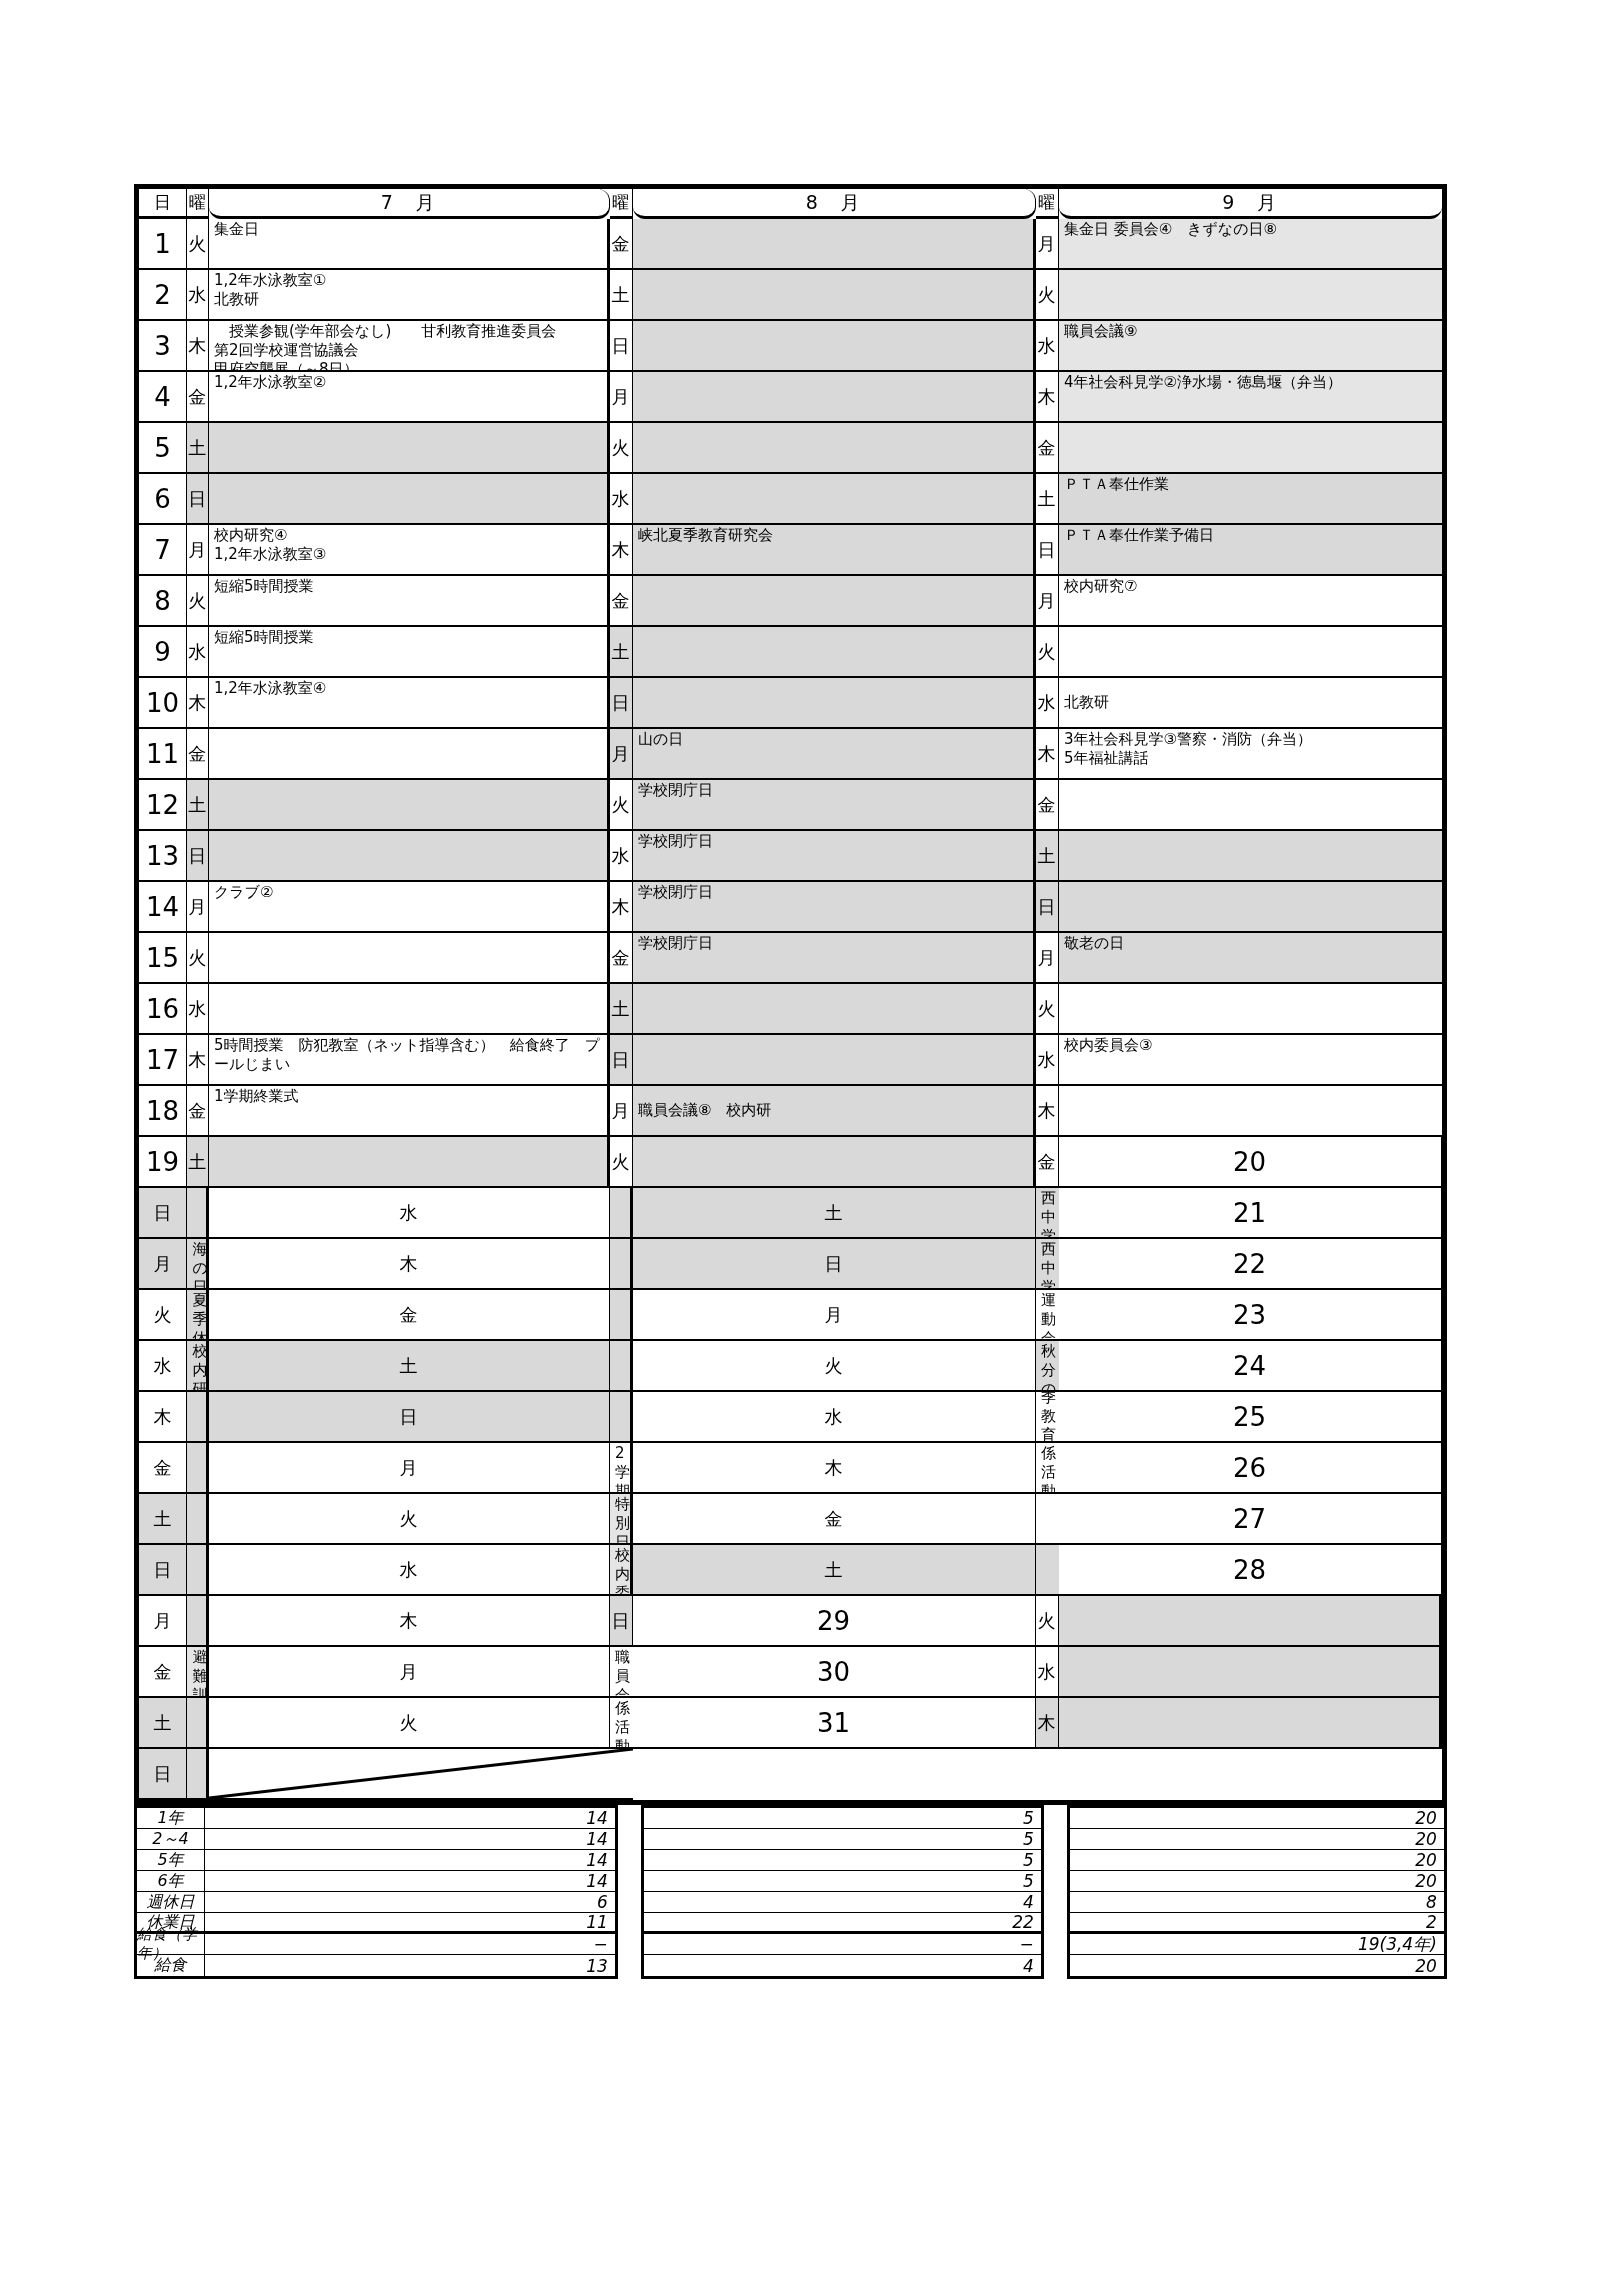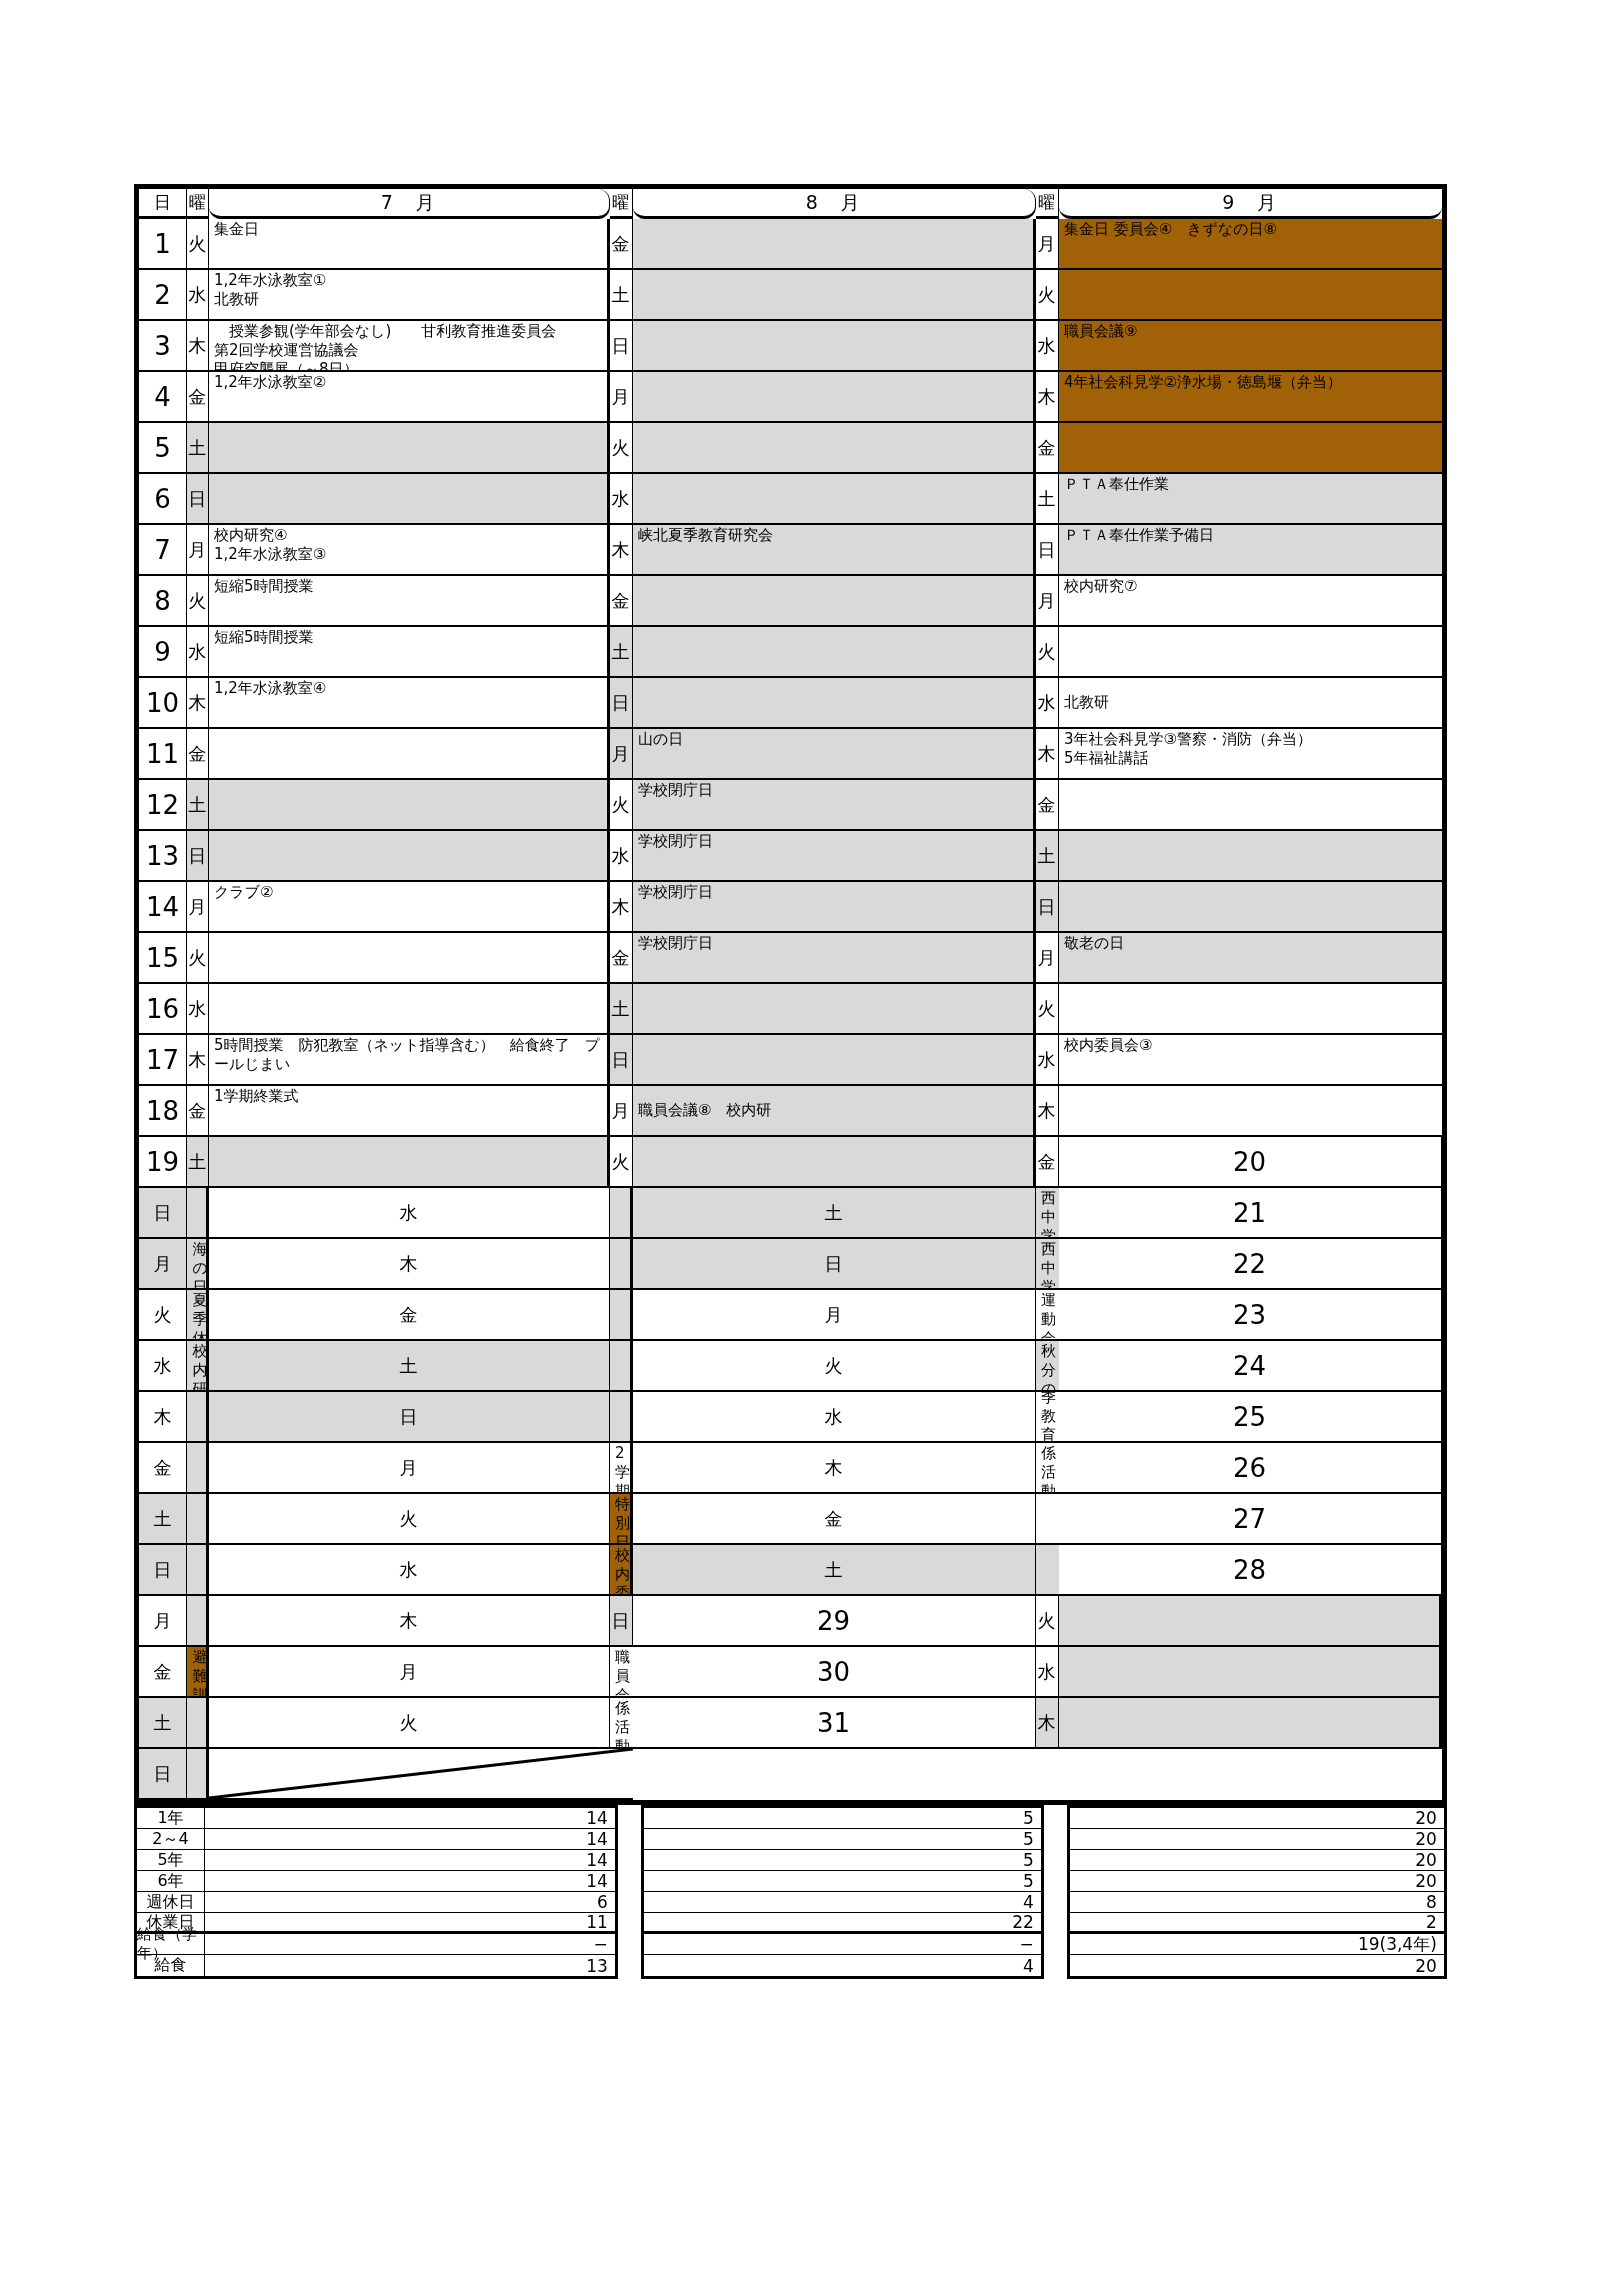--- a/index.html
+++ b/index.html
@@ -18,30 +18,30 @@
   }
   .cg{border-right:1.8px solid #000;border-bottom:2.7px solid #000;box-sizing:border-box;overflow:hidden;background:#fff;}
   .hd{display:flex;align-items:center;justify-content:center;font-size:17px;border-bottom:3.6px solid #000;}
   .hd.month{font-size:19px;letter-spacing:1.8px;border-radius:12px;}
   .dnum{display:flex;align-items:center;justify-content:center;font-size:26px;}
   .wd{display:flex;align-items:center;justify-content:center;font-size:18px;}
   .ev{border-right:3.6px solid #000;padding:0.9px 3.6px 0 5.4px;font-size:15px;line-height:19px;text-align:left;}
   .ev.mid{display:flex;flex-direction:column;justify-content:center;}
   .lastcol{border-right:none;}
   .bg-gray{background:#d9d9d9;}
-  .bg-green{background:#a16207;}
+  .bg-green{background:#e5e5e5;}
   .diagcell{grid-column:span 2;border-right:none;border-bottom:2.7px solid #000;position:relative;background:#fff;box-sizing:border-box;}
   .diagcell svg{position:absolute;inset:0;width:100%;height:100%;}
   .summary{display:flex;width:1313px;margin-top:0;}
   .sbox{border:3.6px solid #000;box-sizing:border-box;background:#fff;}
   .sbox1{width:484px;}
   .sbox2{width:403px;}
   .sbox3{width:380px;}
   .sspacer{width:23px;background:#fff;}
-  .srow{display:flex;height:21px;border-bottom:1.8px solid #000;box-sizing:border-box;align-items:center;}
+  .srow{display:flex;height:21px;border-bottom:1.8px solid #000;box-sizing:border-box;align-items:center;font-style:italic;}
   .srow:last-child{border-bottom:none;align-items:flex-end;}
   .srow.thickline{border-bottom:3.6px solid #000;}
   .slabel{width:68px;align-self:stretch;display:flex;align-items:center;justify-content:center;border-right:1.8px solid #000;box-sizing:border-box;font-size:16px;}
   .slabel.small{font-size:15px;}
   .sval{flex:1;text-align:right;padding-right:7.2px;font-size:17px;}
 </style>
 </head>
 <body>
 
 <div class="cal">

